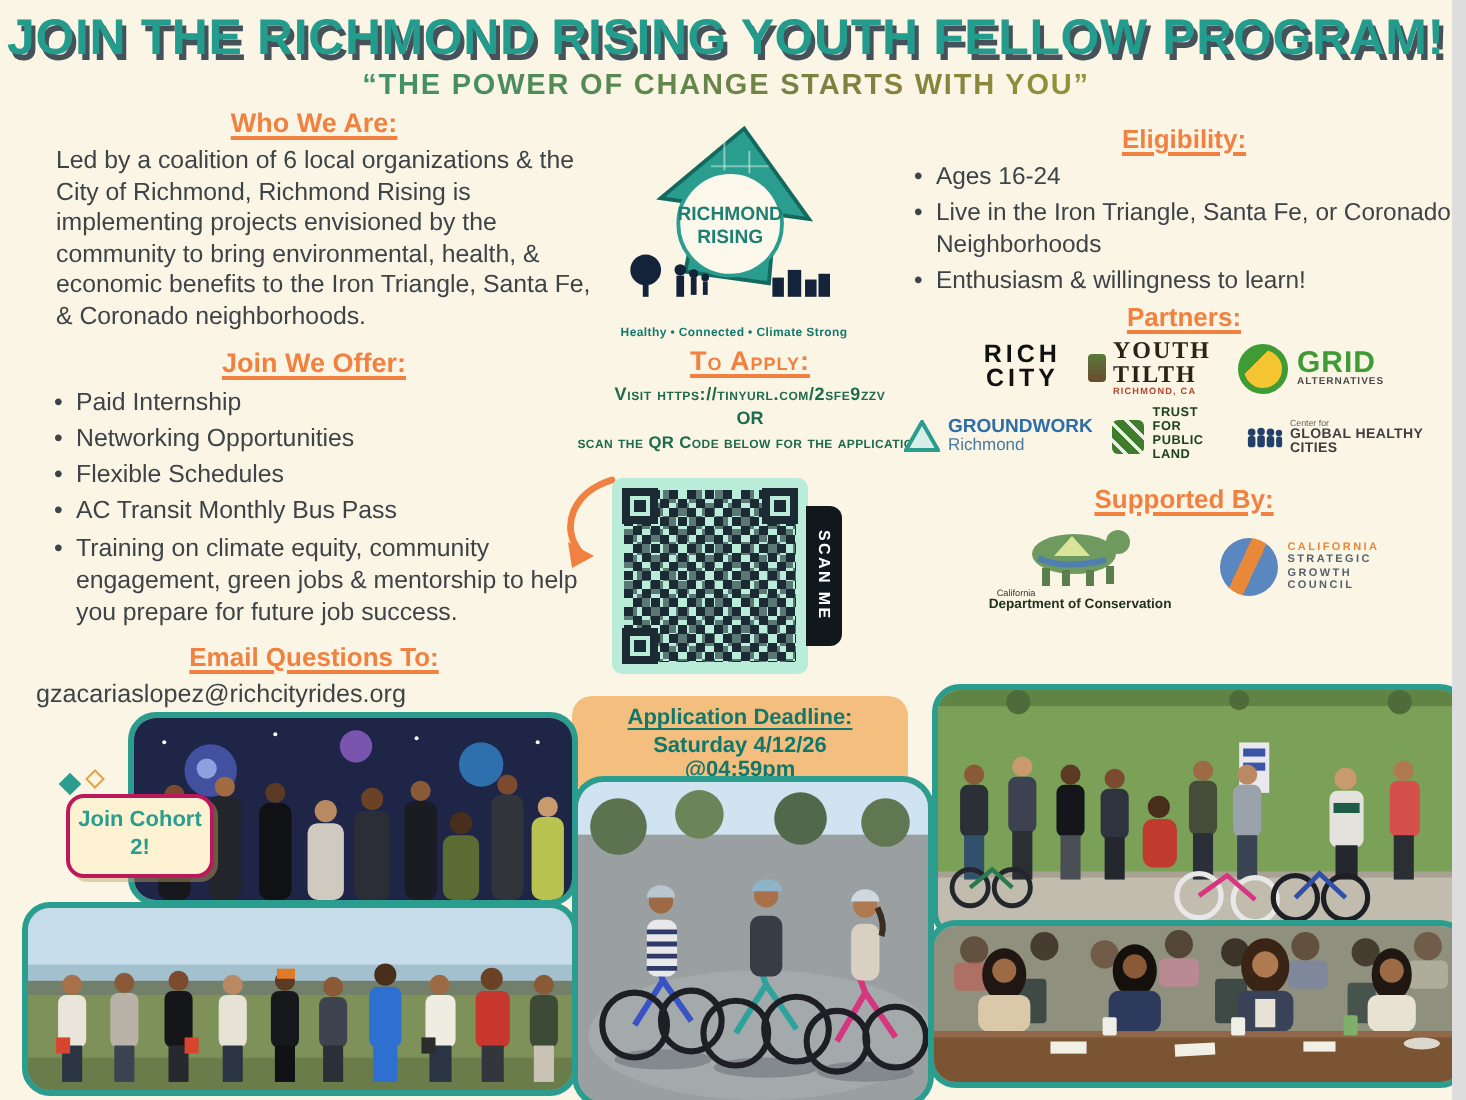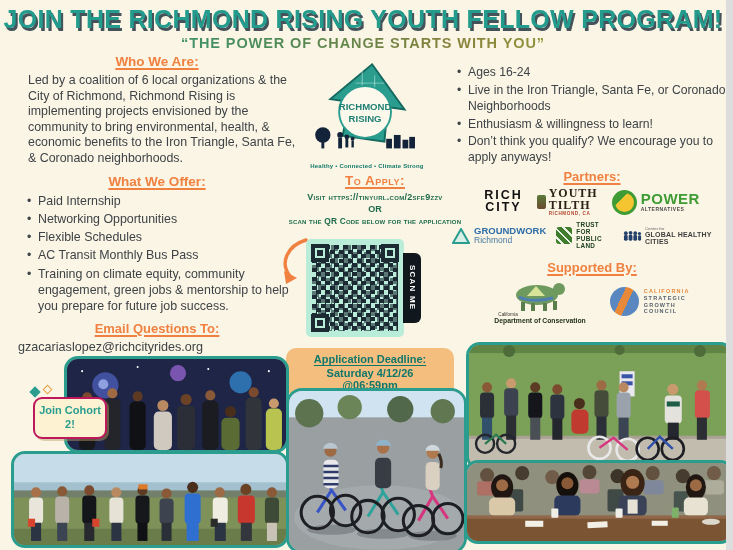--- a/index.html
+++ b/index.html
@@ -109,21 +109,21 @@
 <body>
 
 <div class="flyer">
 
   <div class="flyer-title">JOIN THE RICHMOND RISING YOUTH FELLOW PROGRAM!</div>
   <div class="flyer-subtitle">“THE POWER OF CHANGE STARTS WITH YOU”</div>
 
   <div class="col-left">
     <div class="sec-h h-orange">Who We Are:</div>
     <div class="body-text">Led by a coalition of 6 local organizations &amp; the City of Richmond, Richmond Rising is implementing projects envisioned by the community to bring environmental, health, &amp; economic benefits to the Iron Triangle, Santa Fe, &amp; Coronado neighborhoods.</div>
-    <div class="sec-h h-orange offer-h">What We Offer:</div>
+    <div class="sec-h h-orange offer-h">Join We Offer:</div>
     <ul class="plain">
       <li>Paid Internship</li>
       <li>Networking Opportunities</li>
       <li>Flexible Schedules</li>
       <li>AC Transit Monthly Bus Pass</li>
       <li>Training on climate equity, community engagement, green jobs &amp; mentorship to help you prepare for future job success.</li>
     </ul>
     <div class="sec-h h-orange email-h">Email Questions To:</div>
     <div class="email-addr">gzacariaslopez@richcityrides.org</div>
   </div>
@@ -172,49 +172,49 @@
     <div class="finder f-tl"></div>
     <div class="finder f-tr"></div>
     <div class="finder f-bl"></div>
   </div>
   <div class="scan-tab">
     <span>SCAN ME</span>
   </div>
 
   <div class="deadline">
     <div class="dl-h">Application Deadline:</div>
-    <div class="dl-v">Saturday 4/12/26 @06:59pm</div>
+    <div class="dl-v">Saturday 4/12/26 @04:59pm</div>
   </div>
 
   <div class="col-right">
+    <div class="sec-h h-orange">Eligibility:</div>
     <ul class="plain">
       <li>Ages 16-24</li>
       <li>Live in the Iron Triangle, Santa Fe, or Coronado Neighborhoods</li>
       <li>Enthusiasm &amp; willingness to learn!</li>
-      <li>Don’t think you qualify? We encourage you to apply anyways!</li>
     </ul>
     <div class="sec-h h-orange partners-h">Partners:</div>
 
     <div class="p-row">
       <div class="lg-richcity">
         <div>RICH</div>
         <div>CITY</div>
       </div>
       <div class="lg-tilth">
         <div class="tilth-icon"></div>
         <div>
           <div class="tilth-text">YOUTH</div>
           <div class="tilth-text">TILTH</div>
           <div class="tilth-sub">RICHMOND, CA</div>
         </div>
       </div>
       <div class="lg-grid">
         <div class="grid-icon"></div>
         <div>
-          <div class="grid-name">POWER</div>
+          <div class="grid-name">GRID</div>
           <div class="grid-sub">ALTERNATIVES</div>
         </div>
       </div>
     </div>
 
     <div class="p-row p-row2">
       <div class="lg-gw">
         <svg width="18" height="16" viewBox="0 0 18 16">
           <polygon points="9,1 17,15 1,15" fill="#d8efe7" stroke="#2a9d8f" stroke-width="2"></polygon>
         </svg>

